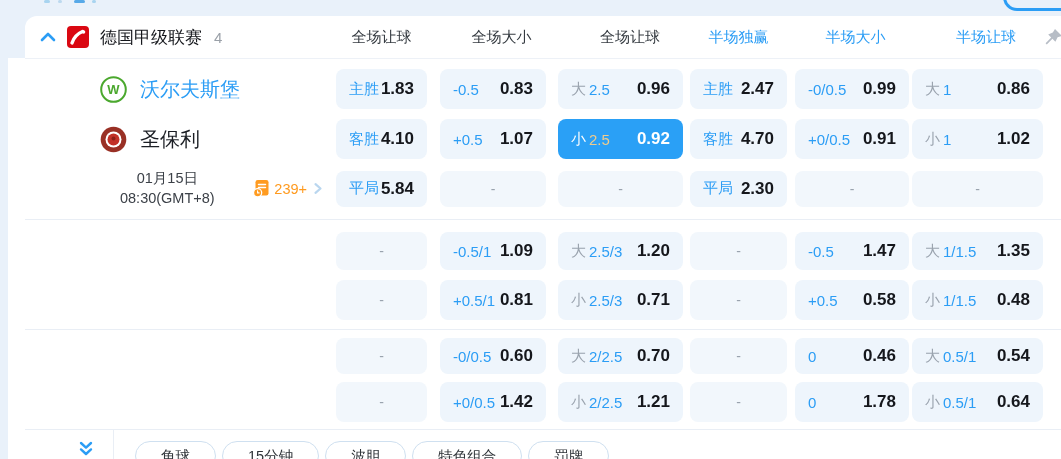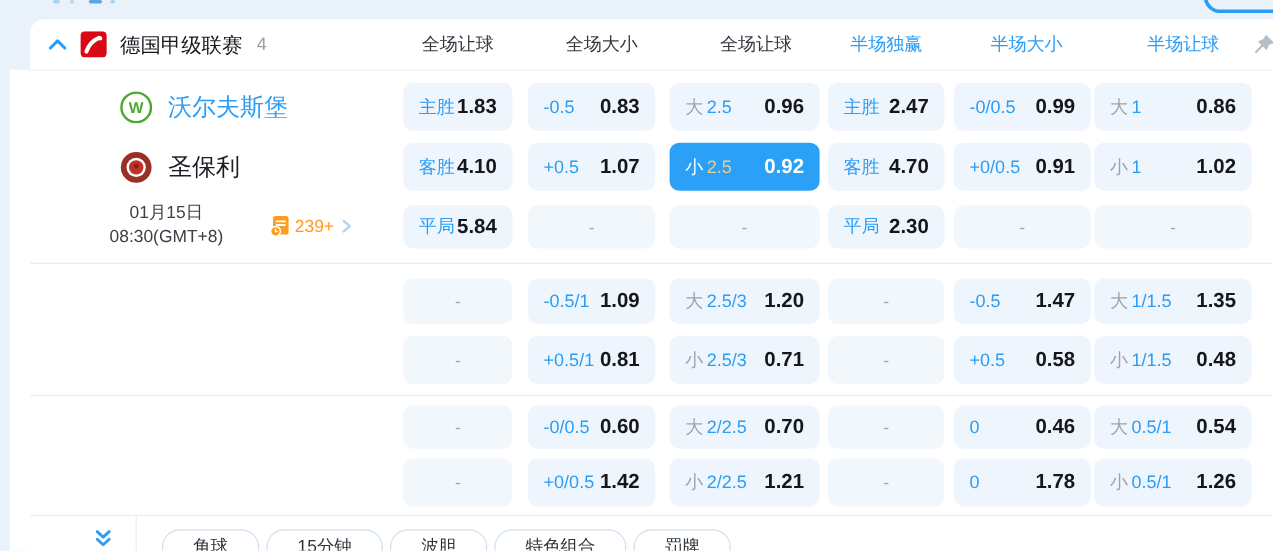--- a/index.html
+++ b/index.html
@@ -58,21 +58,21 @@
   .sec2 .r1{margin-top:12px}.sec2 .r1 .cell{height:38px}
   .sec2 .r2{margin-top:10px}
   .sec3 .r1{margin-top:8px}.sec3 .r1 .cell{height:36px}
   .sec3 .r2{margin-top:8px}
 
   .team-cell{display:flex;align-items:center;padding-left:75px;gap:13px}
   .team-name{font-size:20px;font-weight:400}
   .home-name{color:#2b9df5}
   .away-name{color:#1b1e24}
 
-  .date-row-left{display:flex;align-items:center;justify-content:center;padding-right:6px}
+  .date-row-left{display:flex;align-items:center;justify-content:flex-end;padding-right:6px}
   .date-block{width:170px;text-align:center;color:#3c4148;font-size:14.5px;line-height:1.35}
   .markets-link{display:flex;align-items:center;gap:4px;cursor:pointer}
   .markets-count{color:#ff9a1e;font-size:14.5px}
 
   .footer{height:33px;display:flex;align-items:flex-start;position:relative}
   .footer .vline{position:absolute;left:88px;top:0;bottom:-1px;width:1px;background:#e9eef5}
   .exp{margin-left:53px;margin-top:10px;cursor:pointer}
   .pills{display:flex;gap:6px;margin-left:41px;margin-top:11px}
   .pill{
     height:30px;line-height:28px;box-sizing:border-box;padding:0 25px;
@@ -416,21 +416,21 @@
         <span class="lbl">
             <span class="lab">0</span>
           </span>
         <span class="val">1.78</span>
       </div>
       <div class="cell c6">
         <span class="lbl">
             <span class="pre">小</span>
             <span class="lab">0.5/1</span>
           </span>
-        <span class="val">1.26</span>
+        <span class="val">0.64</span>
       </div>
     </div>
   </div>
 
   <div class="divider d3"></div>
 
   <div class="footer">
     <span class="exp">
       <svg width="16" height="17" viewBox="0 0 16 17">
           <path d="M3 3 L8 7.6 L13 3" stroke="#2b9df5" stroke-width="2.4" fill="none" stroke-linecap="round" stroke-linejoin="round"></path>

